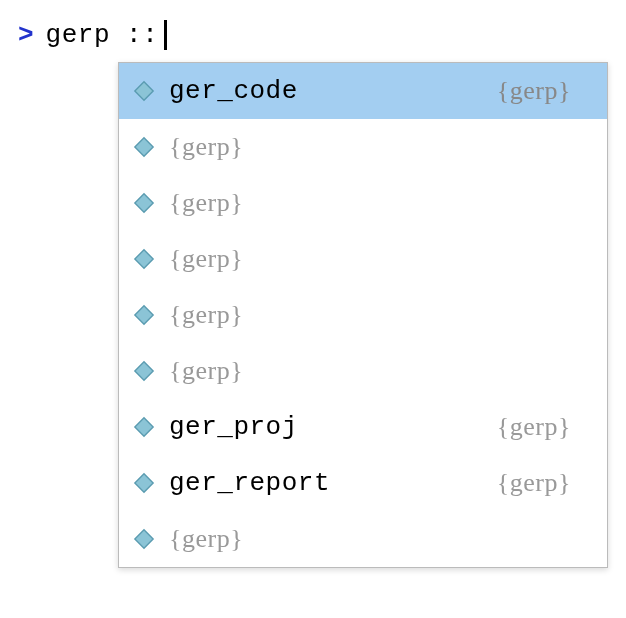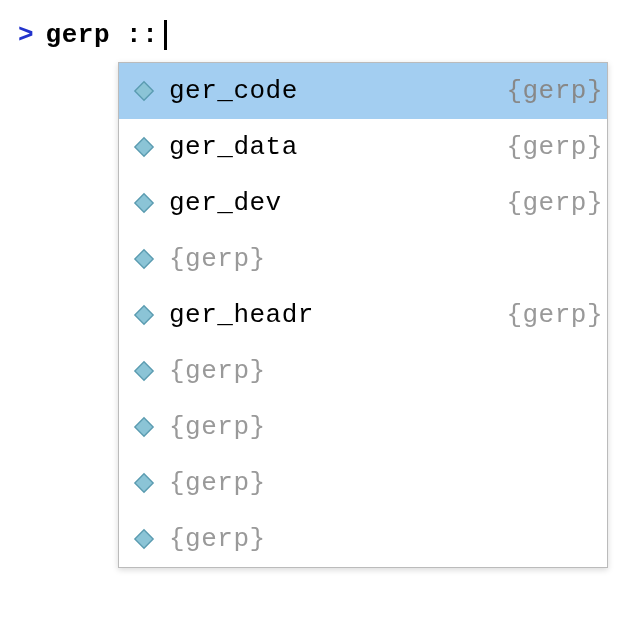--- a/index.html
+++ b/index.html
@@ -21,21 +21,20 @@
       align-items: center;
     }
     .prompt-char {
       color: #2233cc;
       font-weight: bold;
       margin-right: 12px;
     }
     .typed-text {
       color: #000;
       letter-spacing: 0.5px;
-      font-weight: bold;
     }
     .cursor {
       display: inline-block;
       width: 3px;
       height: 30px;
       background: #000;
       margin-left: 6px;
       vertical-align: middle;
     }
     .completion-popup {
@@ -44,21 +43,21 @@
       top: 62px;
       width: 490px;
       background: white;
       border: 1px solid #bbb;
       box-shadow: 0 2px 6px rgba(0,0,0,0.15);
     }
     .completion-item {
       display: flex;
       align-items: center;
       height: 56px;
-      padding: 0 4px 0 14px;
+      padding: 0 36px 0 14px;
       cursor: pointer;
     }
     .completion-item.selected {
       background: #a3cef1;
     }
     .diamond-icon {
       width: 22px;
       height: 22px;
       flex-shrink: 0;
       margin-right: 14px;
@@ -71,20 +70,21 @@
       height: 22px;
     }
     .item-name {
       flex: 1;
       color: #000;
       letter-spacing: 0.5px;
     }
     .item-package {
       color: #999;
       letter-spacing: 0.5px;
+      font-family: Liberation Serif, serif;
     }
     .completion-item.selected .item-package {
       color: #888;
     }
   </style>
 </head>
 <body>
 
 <div class="console-line">
   <span class="prompt-char">&gt;</span>
@@ -93,55 +93,20 @@
 </div>
 
 <div class="completion-popup" id="completion-popup">
 <div class="completion-item selected">
       <span class="diamond-icon">
         <svg viewBox="0 0 24 24">
           <polygon points="12,2 22,12 12,22 2,12" fill="#8bc4d6" stroke="#5a9bb0" stroke-width="1.5"></polygon>
         </svg>
       </span>
       <span class="item-name">ger_code</span>
-      <span class="item-package">{gerp}</span>
-    </div>
-    <div class="completion-item">
-      <span class="diamond-icon">
-        <svg viewBox="0 0 24 24">
-          <polygon points="12,2 22,12 12,22 2,12" fill="#8bc4d6" stroke="#5a9bb0" stroke-width="1.5"></polygon>
-        </svg>
-      </span>
-      <span class="item-name">ger_data</span>
-      <span class="item-package">{gerp}</span>
-    </div>
-    <div class="completion-item">
-      <span class="diamond-icon">
-        <svg viewBox="0 0 24 24">
-          <polygon points="12,2 22,12 12,22 2,12" fill="#8bc4d6" stroke="#5a9bb0" stroke-width="1.5"></polygon>
-        </svg>
-      </span>
-      <span class="item-name">ger_dev</span>
-      <span class="item-package">{gerp}</span>
-    </div>
-    <div class="completion-item">
-      <span class="diamond-icon">
-        <svg viewBox="0 0 24 24">
-          <polygon points="12,2 22,12 12,22 2,12" fill="#8bc4d6" stroke="#5a9bb0" stroke-width="1.5"></polygon>
-        </svg>
-      </span>
-      <span class="item-package">{gerp}</span>
-    </div>
-    <div class="completion-item">
-      <span class="diamond-icon">
-        <svg viewBox="0 0 24 24">
-          <polygon points="12,2 22,12 12,22 2,12" fill="#8bc4d6" stroke="#5a9bb0" stroke-width="1.5"></polygon>
-        </svg>
-      </span>
-      <span class="item-name">ger_headr</span>
       <span class="item-package">{gerp}</span>
     </div>
     <div class="completion-item">
       <span class="diamond-icon">
         <svg viewBox="0 0 24 24">
           <polygon points="12,2 22,12 12,22 2,12" fill="#8bc4d6" stroke="#5a9bb0" stroke-width="1.5"></polygon>
         </svg>
       </span>
       <span class="item-package">{gerp}</span>
     </div>
@@ -162,13 +127,47 @@
       <span class="item-package">{gerp}</span>
     </div>
     <div class="completion-item">
       <span class="diamond-icon">
         <svg viewBox="0 0 24 24">
           <polygon points="12,2 22,12 12,22 2,12" fill="#8bc4d6" stroke="#5a9bb0" stroke-width="1.5"></polygon>
         </svg>
       </span>
       <span class="item-package">{gerp}</span>
     </div>
+    <div class="completion-item">
+      <span class="diamond-icon">
+        <svg viewBox="0 0 24 24">
+          <polygon points="12,2 22,12 12,22 2,12" fill="#8bc4d6" stroke="#5a9bb0" stroke-width="1.5"></polygon>
+        </svg>
+      </span>
+      <span class="item-package">{gerp}</span>
+    </div>
+    <div class="completion-item">
+      <span class="diamond-icon">
+        <svg viewBox="0 0 24 24">
+          <polygon points="12,2 22,12 12,22 2,12" fill="#8bc4d6" stroke="#5a9bb0" stroke-width="1.5"></polygon>
+        </svg>
+      </span>
+      <span class="item-name">ger_proj</span>
+      <span class="item-package">{gerp}</span>
+    </div>
+    <div class="completion-item">
+      <span class="diamond-icon">
+        <svg viewBox="0 0 24 24">
+          <polygon points="12,2 22,12 12,22 2,12" fill="#8bc4d6" stroke="#5a9bb0" stroke-width="1.5"></polygon>
+        </svg>
+      </span>
+      <span class="item-name">ger_report</span>
+      <span class="item-package">{gerp}</span>
+    </div>
+    <div class="completion-item">
+      <span class="diamond-icon">
+        <svg viewBox="0 0 24 24">
+          <polygon points="12,2 22,12 12,22 2,12" fill="#8bc4d6" stroke="#5a9bb0" stroke-width="1.5"></polygon>
+        </svg>
+      </span>
+      <span class="item-package">{gerp}</span>
+    </div>
   </div>
 
 </body></html>

